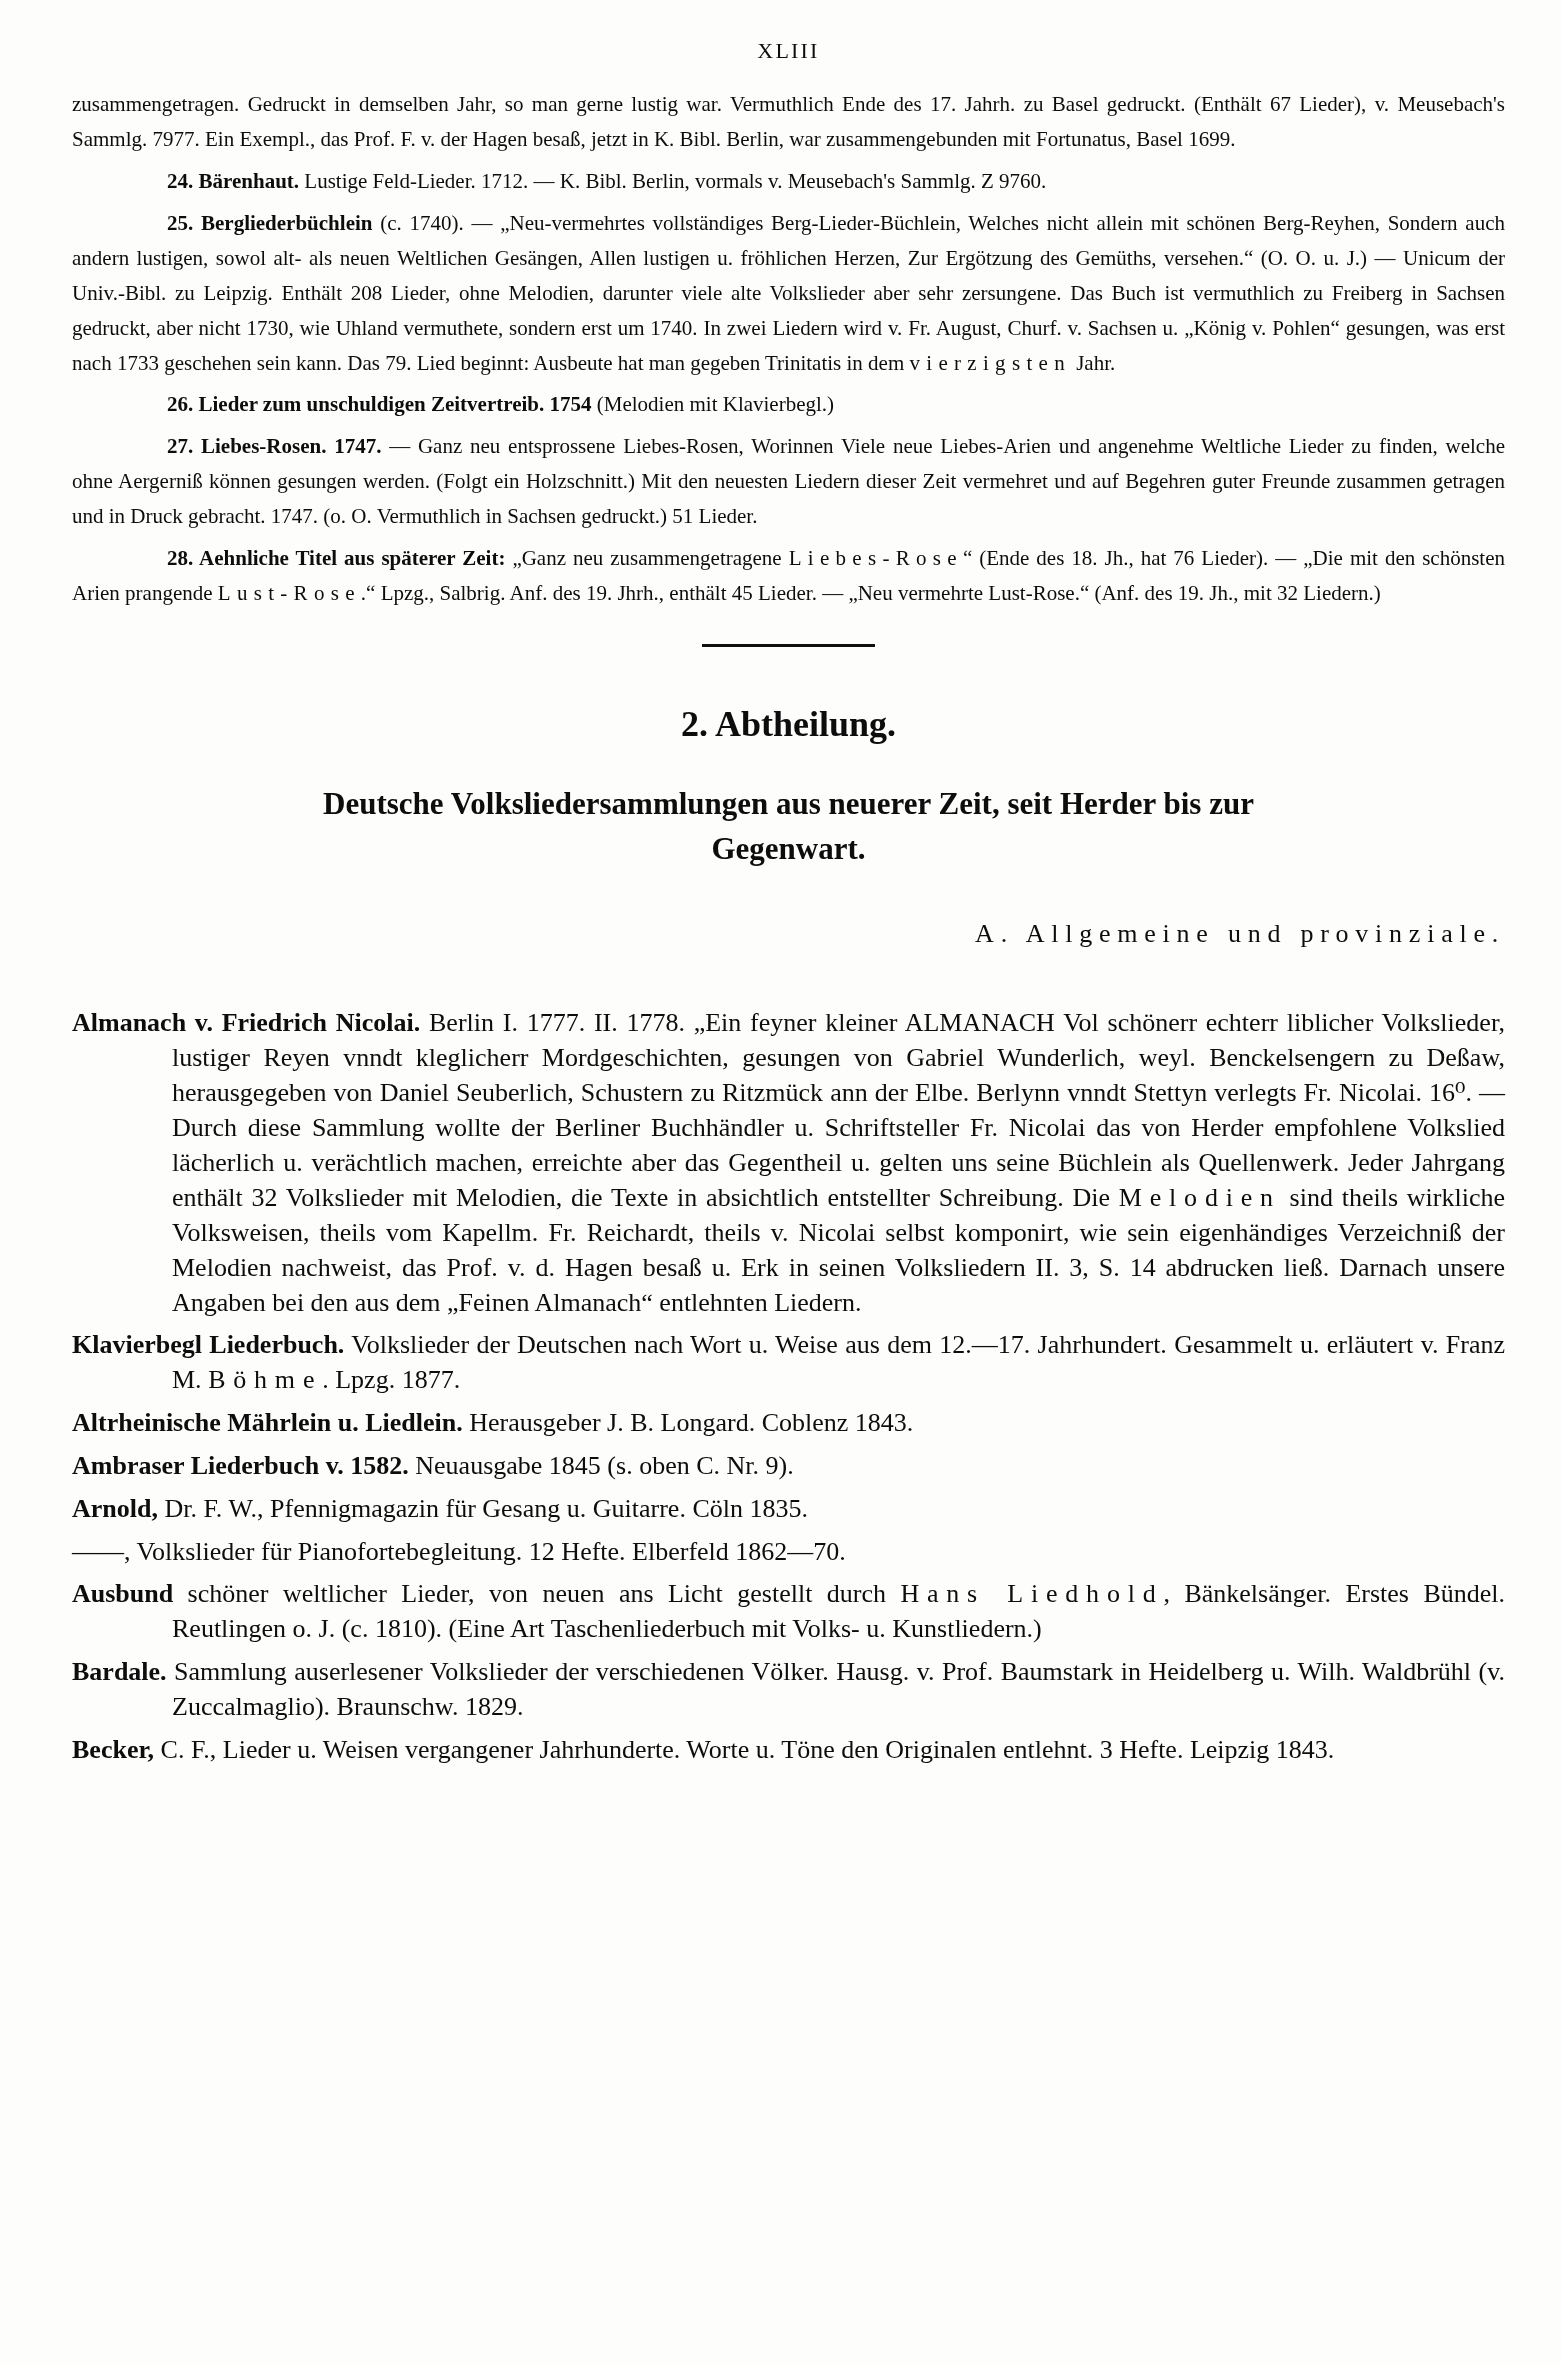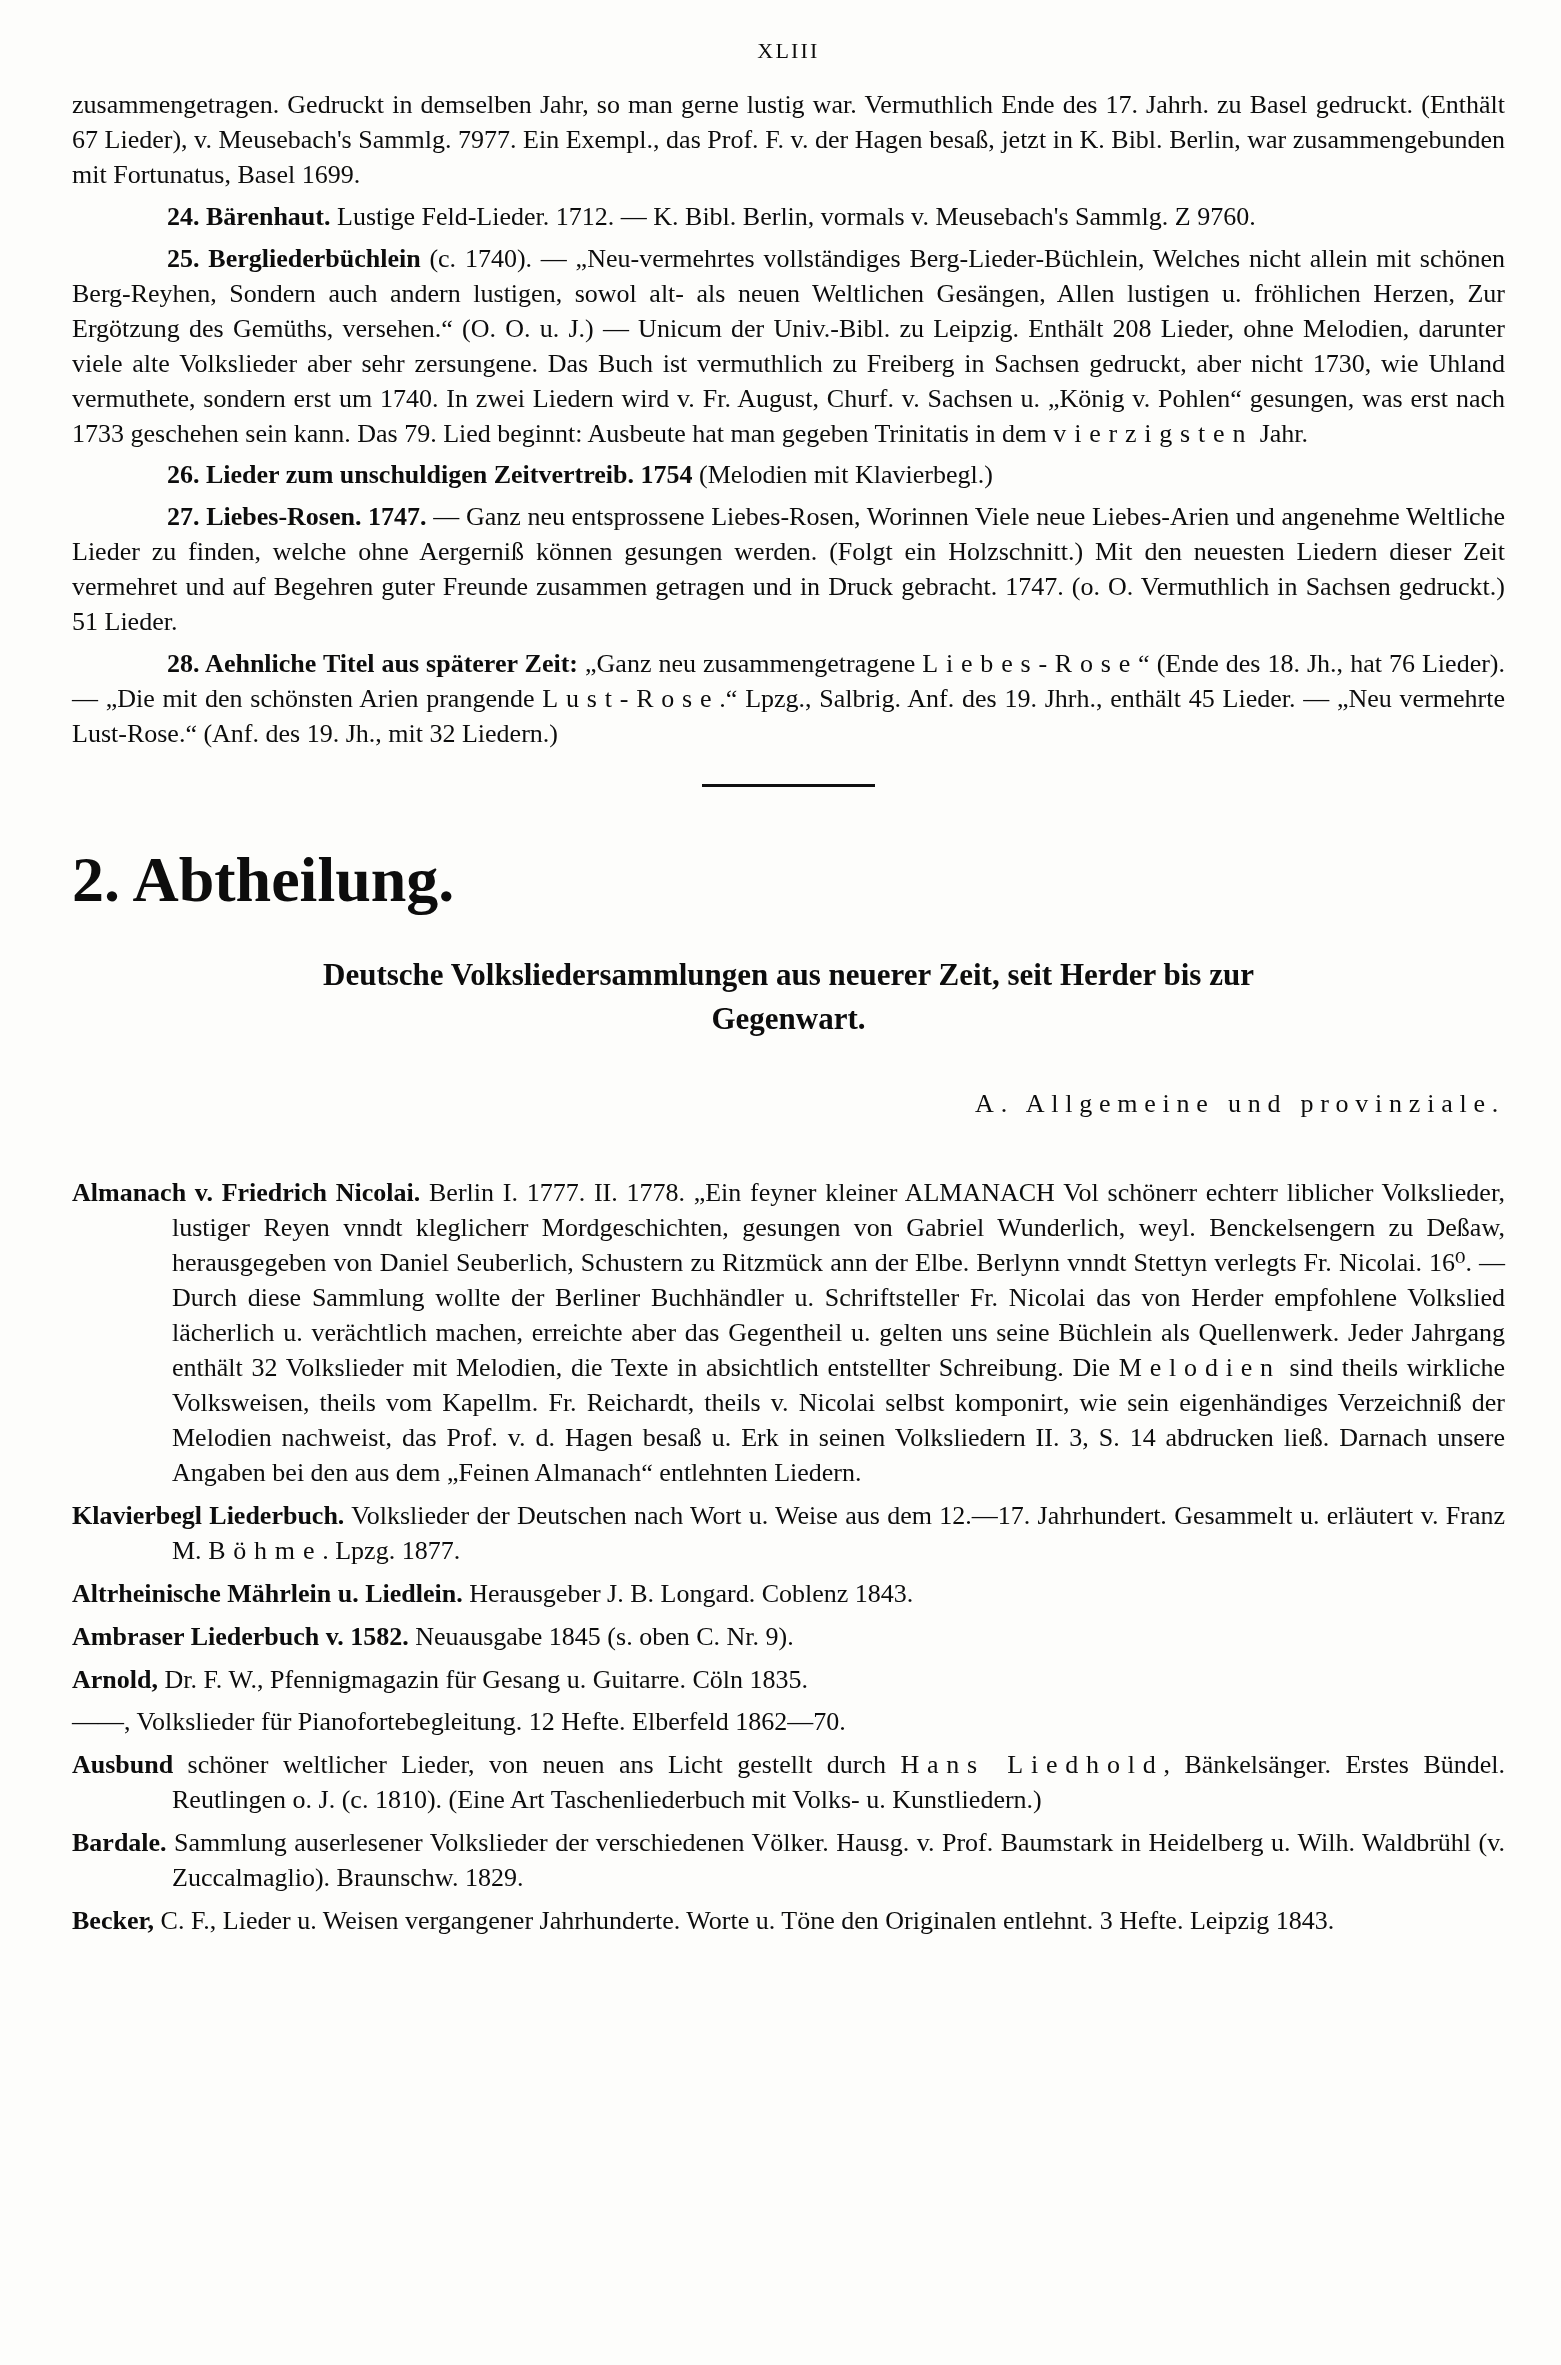--- a/index.html
+++ b/index.html
@@ -20,21 +20,21 @@
     padding: 38px 56px 0 72px;
   }
   .page-number {
     text-align: center;
     font-size: 22px;
     letter-spacing: 2.2px;
     font-weight: 400;
     margin-bottom: 23.4px;
   }
   .para {
-    font-size: 26px;
+    font-size: 21px;
     line-height: 35px;
     text-align: justify;
     margin: 0 0 6.7px 0;
   }
   .noindent { text-indent: 0; }
   .item { text-indent: 95px; }
   .entry {
     font-size: 26px;
     line-height: 35px;
     text-align: justify;
@@ -44,22 +44,22 @@
   }
   .b { font-weight: 700; }
   .sperr { letter-spacing: 0.30em; margin-top: 44px; }
   .rule {
     width: 173px;
     height: 3.3px;
     background: #101010;
     margin: 33px auto 0 auto;
   }
   .section-heading {
-    text-align: left;
-    font-size: 64px;
+    text-align: center;
+    font-size: 36px;
     font-weight: 700;
     margin: 58px 0 0 0;
     line-height: 1.1;
   }
   .section-subheading {
     text-align: center;
     font-size: 31px;
     font-weight: 700;
     line-height: 1.45;
     margin: 37px 0 16px 0;

